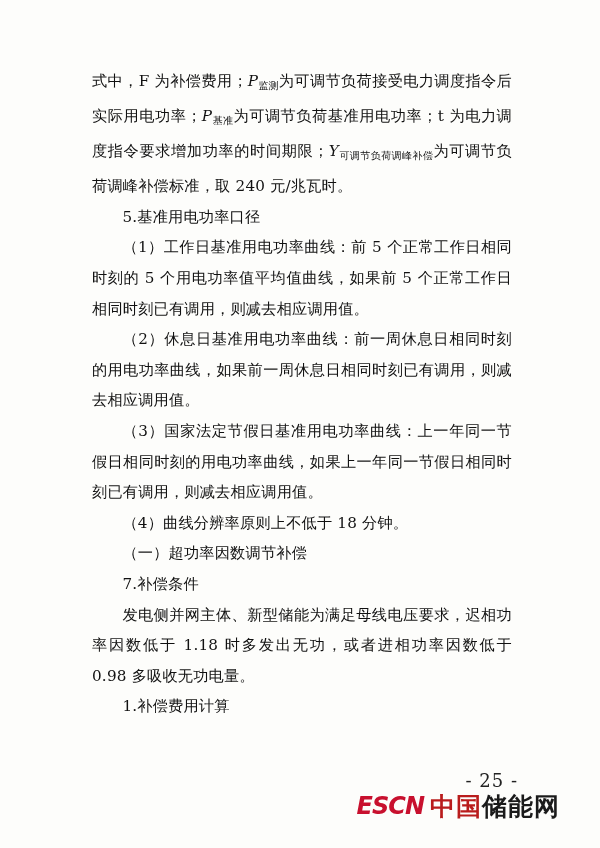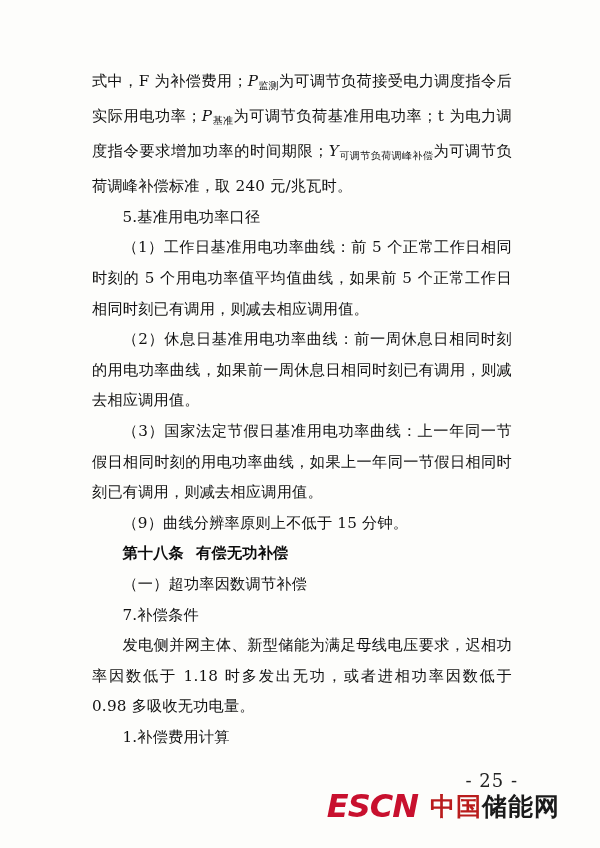--- a/index.html
+++ b/index.html
@@ -78,24 +78,24 @@
     right: 40px;
     bottom: 22px;
     display: flex;
     align-items: center;
     height: 40px;
   }
   .logo-escn {
     font-family: "DejaVu Sans", "Liberation Sans", sans-serif;
     font-weight: bold;
     font-style: italic;
-    font-size: 32px;
+    font-size: 24px;
     color: #c8102e;
     letter-spacing: -1px;
-    margin-right: 12px;
+    margin-right: 6px;
   }
   .logo-cn {
     font-family: "DejaVu Sans", "Liberation Sans", sans-serif;
     font-weight: bold;
     font-size: 25px;
     color: #1a1a1a;
     letter-spacing: 1px;
   }
   .logo-cn .accent {
     color: #b91c1c;
@@ -111,23 +111,22 @@
     <p class="para"><span>式中，F 为补偿费用；</span><span class="var"><span>P</span><span class="sub">监测</span></span><span>为可调节负荷接受电力调度指令后实际用电功率；</span><span class="var"><span>P</span><span class="sub">基准</span></span><span>为可调节负荷基准用电功率；t 为电力调度指令要求增加功率的时间期限；</span><span class="var"><span>Y</span><span class="sub">可调节负荷调峰补偿</span></span><span>为可调节负荷调峰补偿标准，取 240 元/兆瓦时。</span></p>
 
     <p class="para indent2">5.基准用电功率口径</p>
 
     <p class="para indent2">（1）工作日基准用电功率曲线：前 5 个正常工作日相同时刻的 5 个用电功率值平均值曲线，如果前 5 个正常工作日相同时刻已有调用，则减去相应调用值。</p>
 
     <p class="para indent2">（2）休息日基准用电功率曲线：前一周休息日相同时刻的用电功率曲线，如果前一周休息日相同时刻已有调用，则减去相应调用值。</p>
 
     <p class="para indent2">（3）国家法定节假日基准用电功率曲线：上一年同一节假日相同时刻的用电功率曲线，如果上一年同一节假日相同时刻已有调用，则减去相应调用值。</p>
 
-    <p class="para indent2">（9）曲线分辨率原则上不低于 15 分钟。</p>
+    <p class="para indent2">（4）曲线分辨率原则上不低于 18 分钟。</p>
 
-    <p class="heading"><span>第十八条</span><span class="gap"></span><span>有偿无功补偿</span></p>
 
     <p class="para indent2">（一）超功率因数调节补偿</p>
 
     <p class="para indent2">7.补偿条件</p>
 
     <p class="para indent2">发电侧并网主体、新型储能为满足母线电压要求，迟相功率因数低于 1.18 时多发出无功，或者进相功率因数低于 0.98 多吸收无功电量。</p>
 
     <p class="para indent2">1.补偿费用计算</p>
 
   </div>

